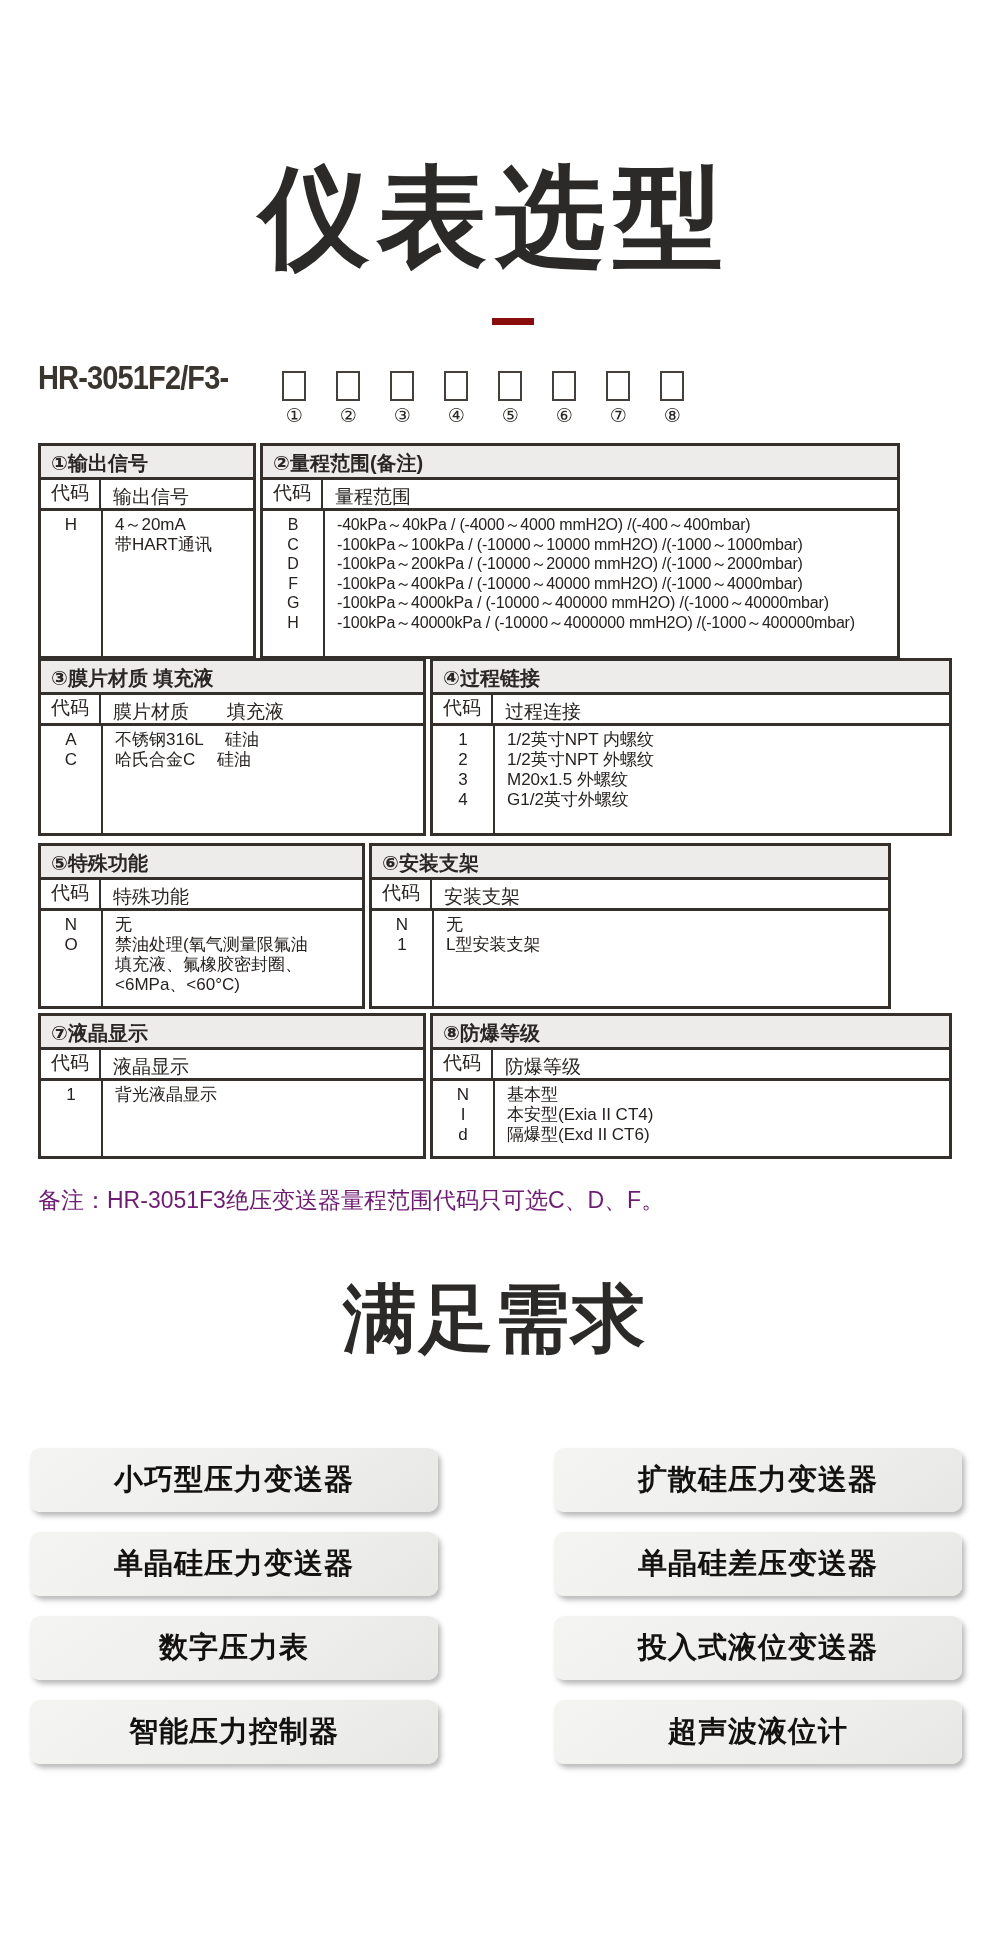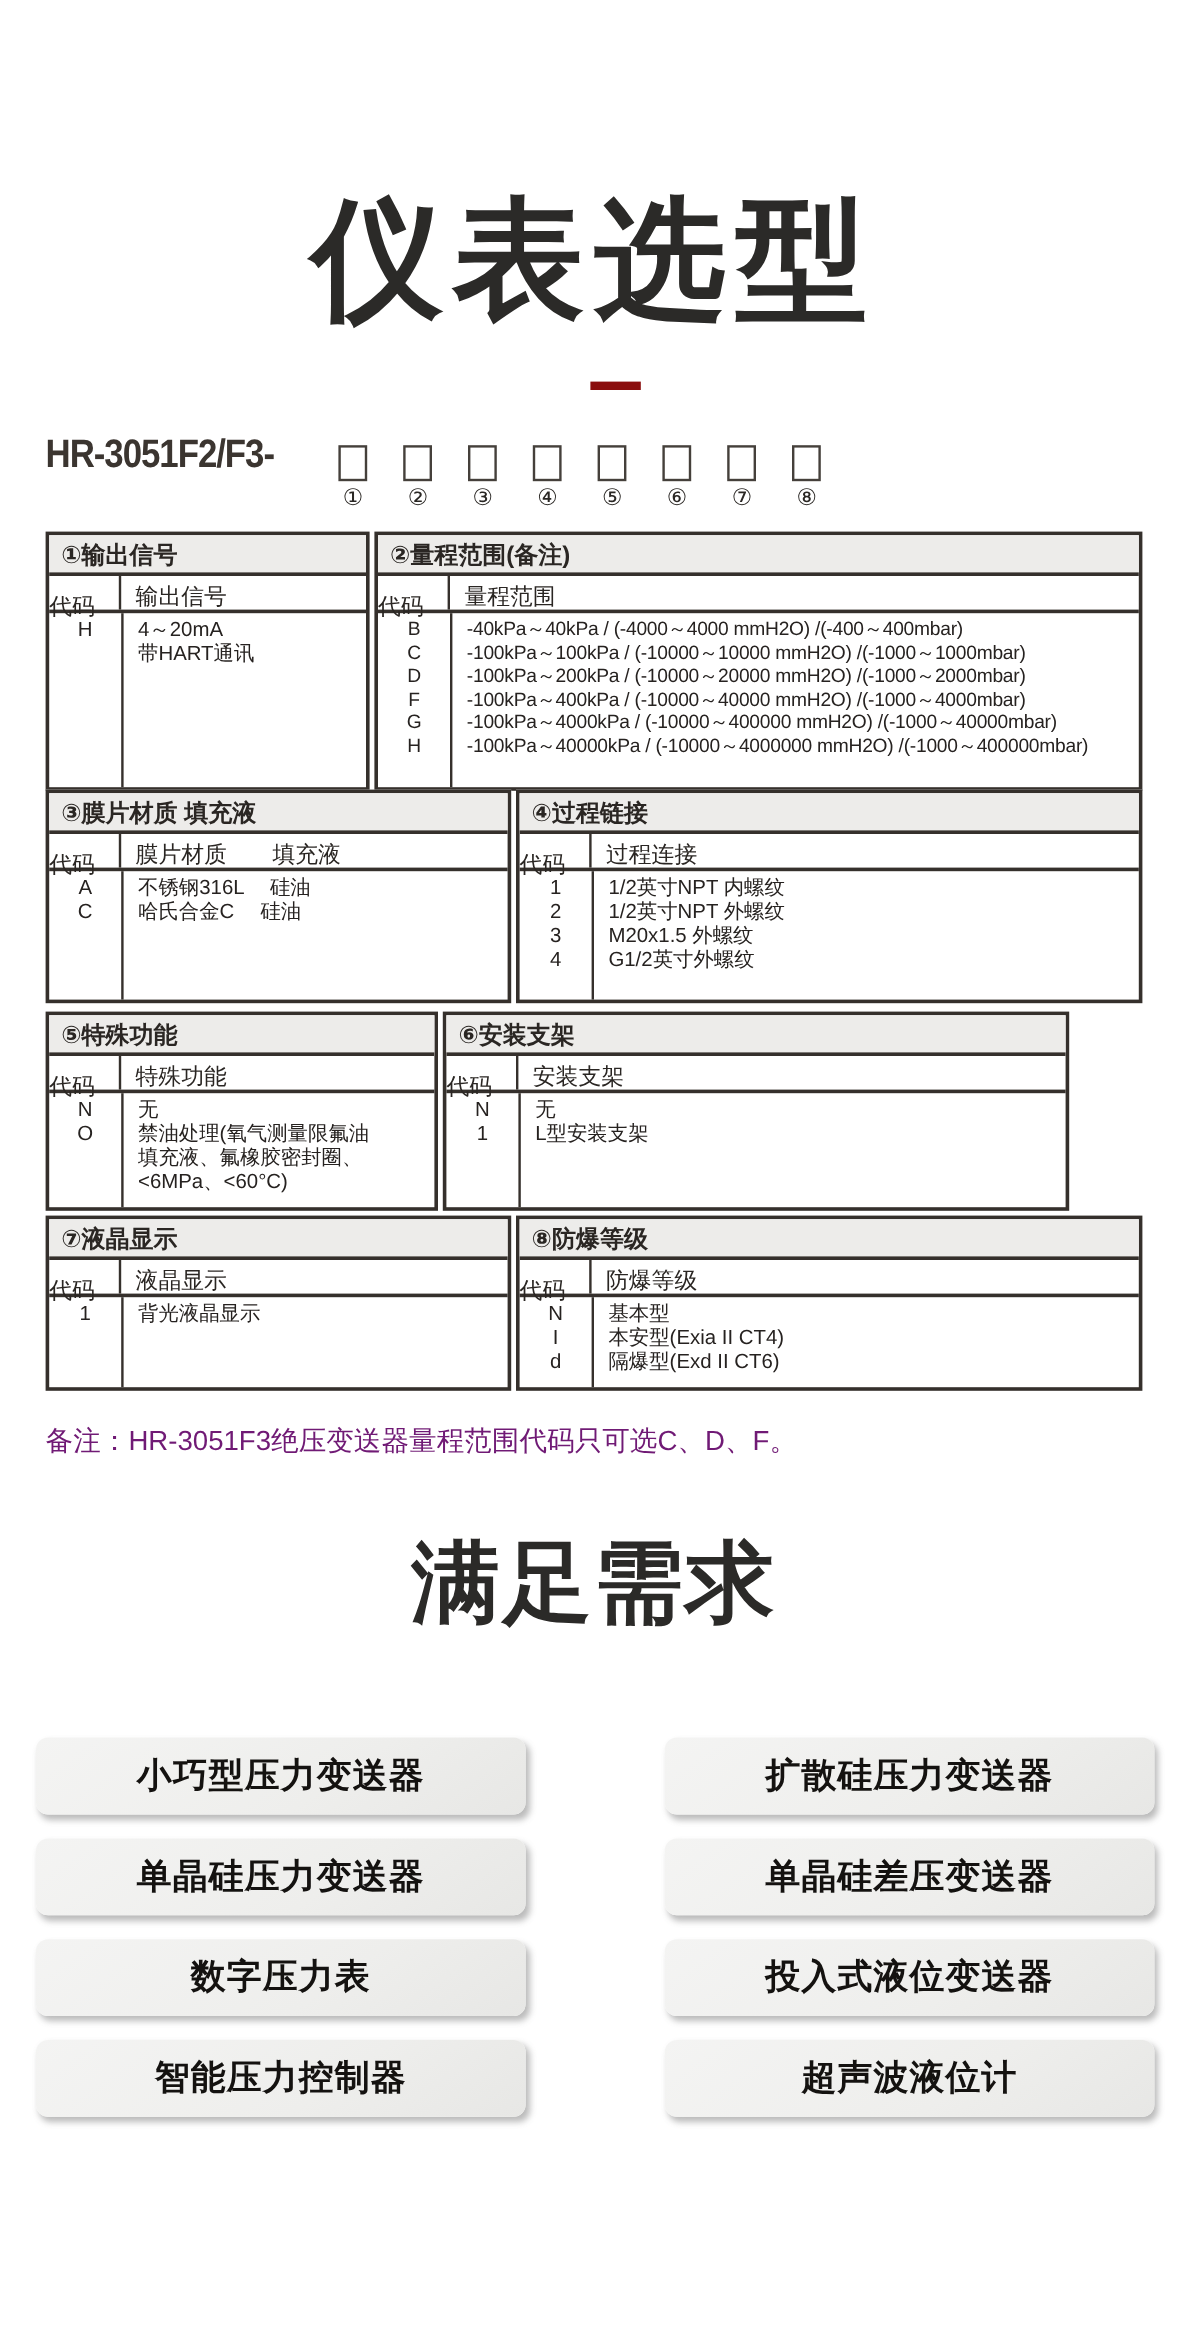--- a/index.html
+++ b/index.html
@@ -36,21 +36,21 @@
   .sel-box{width:24px;height:30px;border:2px solid #45403b;background:#fff;}
   .pos-num{margin-top:5px;font-size:19px;line-height:1;color:#2a2724;}
 
   .band{position:absolute;left:38px;width:914px;display:flex;gap:4px;}
   .tbl{border:3px solid var(--border);background:#fff;display:flex;flex-direction:column;height:100%;}
   .tbl-title{
     background:var(--hdr-bg);border-bottom:3px solid var(--border);
     font-size:20px;font-weight:700;padding:5px 10px 0;height:34px;line-height:24px;color:#2a2623;
   }
   .tbl-sub{display:flex;border-bottom:3px solid var(--border);font-size:19px;height:31px;color:#2a2623;}
-  .tbl-sub .ch{width:60px;flex-shrink:0;padding-top:13px;border-right:2px solid var(--border);}
+  .tbl-sub .ch{width:60px;flex-shrink:0;text-align:center;padding-top:0;border-right:2px solid var(--border);}
   .tbl-sub .vh{padding:4px 0 0 12px;white-space:pre;}
   .tbl-body{position:relative;flex:1;font-size:17px;padding-top:4px;}
   .tbl-body::before{content:"";position:absolute;left:60px;top:0;bottom:0;width:2px;background:var(--border);}
   .line{display:flex;line-height:20px;}
   .line .c{width:60px;flex-shrink:0;text-align:center;}
   .line .v{padding:0 10px 0 14px;white-space:pre;}
   .tbl--range .tbl-body{font-size:16px;letter-spacing:-0.2px;}
   .tbl--range .line{line-height:19.5px;}
 
   .note{position:absolute;top:1185px;left:38px;font-size:23px;color:#701a75;}
@@ -112,21 +112,21 @@
       <div class="pos-num">⑦</div>
     </div>
     <div class="box-item">
       <div class="sel-box"></div>
       <div class="pos-num">⑧</div>
     </div>
   </div>
 </div>
 
 <div class="band" style="top:443px;height:216px;">
-  <div class="tbl" style="width:270px;">
+  <div class="tbl" style="width:218px;">
     <div class="tbl-title">①输出信号</div>
     <div class="tbl-sub">
       <div class="ch">代码</div>
       <div class="vh">输出信号</div>
     </div>
     <div class="tbl-body">
       <div class="line">
         <div class="c">H</div>
         <div class="v">4～20mA</div>
       </div>

